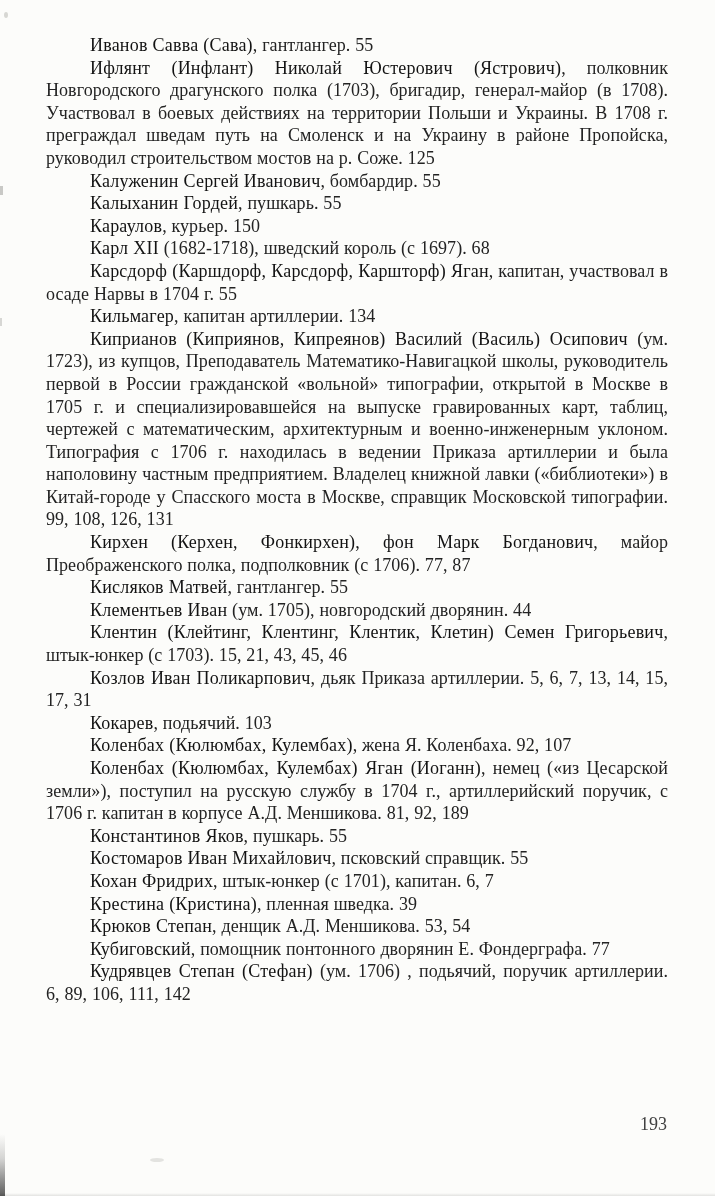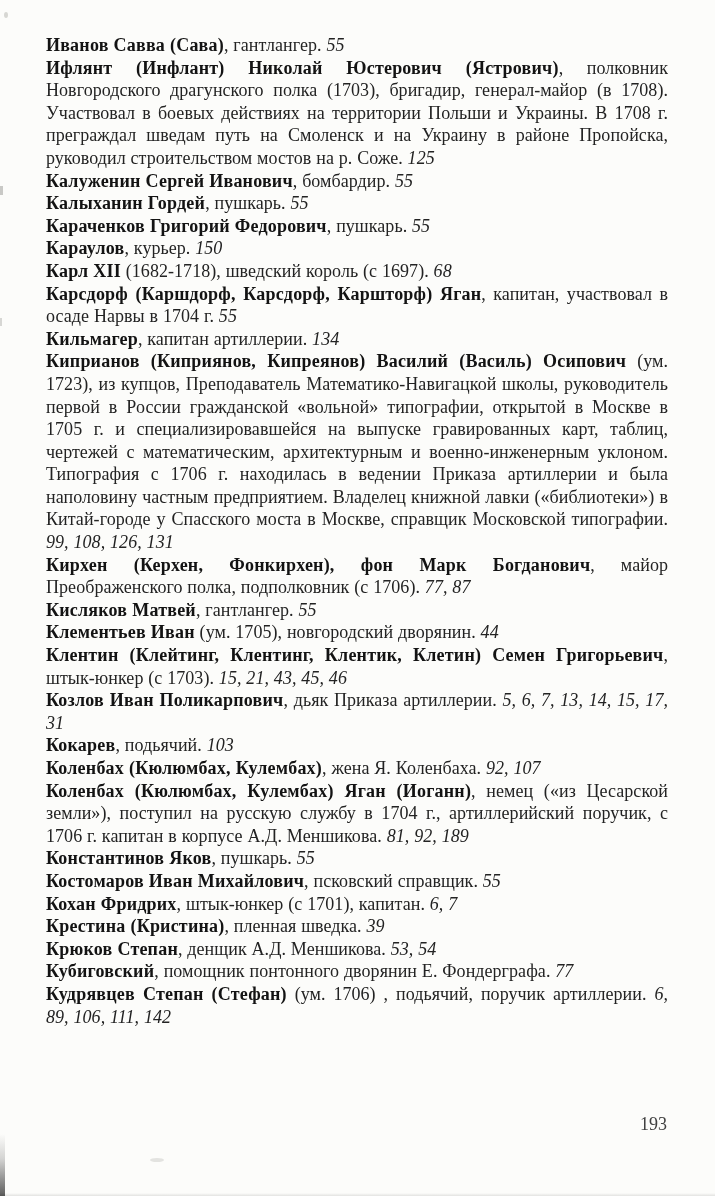--- a/index.html
+++ b/index.html
@@ -27,26 +27,26 @@
     margin: 0;
     padding: 0;
     font-size: 18px;
     line-height: 22.6px;
     text-align: justify;
     letter-spacing: 0.05px;
     word-spacing: 0.3px;
     color: #232323;
   }
   .entry b {
-    font-weight: 700;
+    font-weight: 400;
     color: #131313;
     letter-spacing: 0.2px;
+    margin-left: 44px;
   }
   .entry .pages {
-    font-style: italic;
   }
   .page-number {
     position: absolute;
     top: 1112px;
     right: 48px;
     font-size: 18px;
     line-height: 24px;
     color: #404040;
   }
   
@@ -105,21 +105,20 @@
 <div class="page">
   <div class="text-block">
   <p class="entry"><b>Иванов Савва (Сава)</b><span>, гантлангер. </span><span class="pages">55</span></p>
 
   <p class="entry"><b>Ифлянт (Инфлант) Николай Юстерович (Ястрович)</b><span>, полковник Новгородского драгунского полка (1703), бригадир, генерал-майор (в 1708). Участвовал в боевых действиях на территории Польши и Украины. В 1708 г. преграждал шведам путь на Смоленск и на Украину в районе Пропойска, руководил строительством мостов на р. Соже. </span><span class="pages">125</span></p>
 
   <p class="entry"><b>Калуженин Сергей Иванович</b><span>, бомбардир. </span><span class="pages">55</span></p>
 
   <p class="entry"><b>Калыханин Гордей</b><span>, пушкарь. </span><span class="pages">55</span></p>
 
-  <p class="entry"><b>Караченков Григорий Федорович</b><span>, пушкарь. </span><span class="pages">55</span></p>
 
   <p class="entry"><b>Караулов</b><span>, курьер. </span><span class="pages">150</span></p>
 
   <p class="entry"><b>Карл XII</b><span> (1682-1718), шведский король (с 1697). </span><span class="pages">68</span></p>
 
   <p class="entry"><b>Карсдорф (Каршдорф, Карсдорф, Каршторф) Яган</b><span>, капитан, участвовал в осаде Нарвы в 1704 г. </span><span class="pages">55</span></p>
 
 
   <p class="entry"><b>Кильмагер</b><span>, капитан артиллерии. </span><span class="pages">134</span></p>
 

